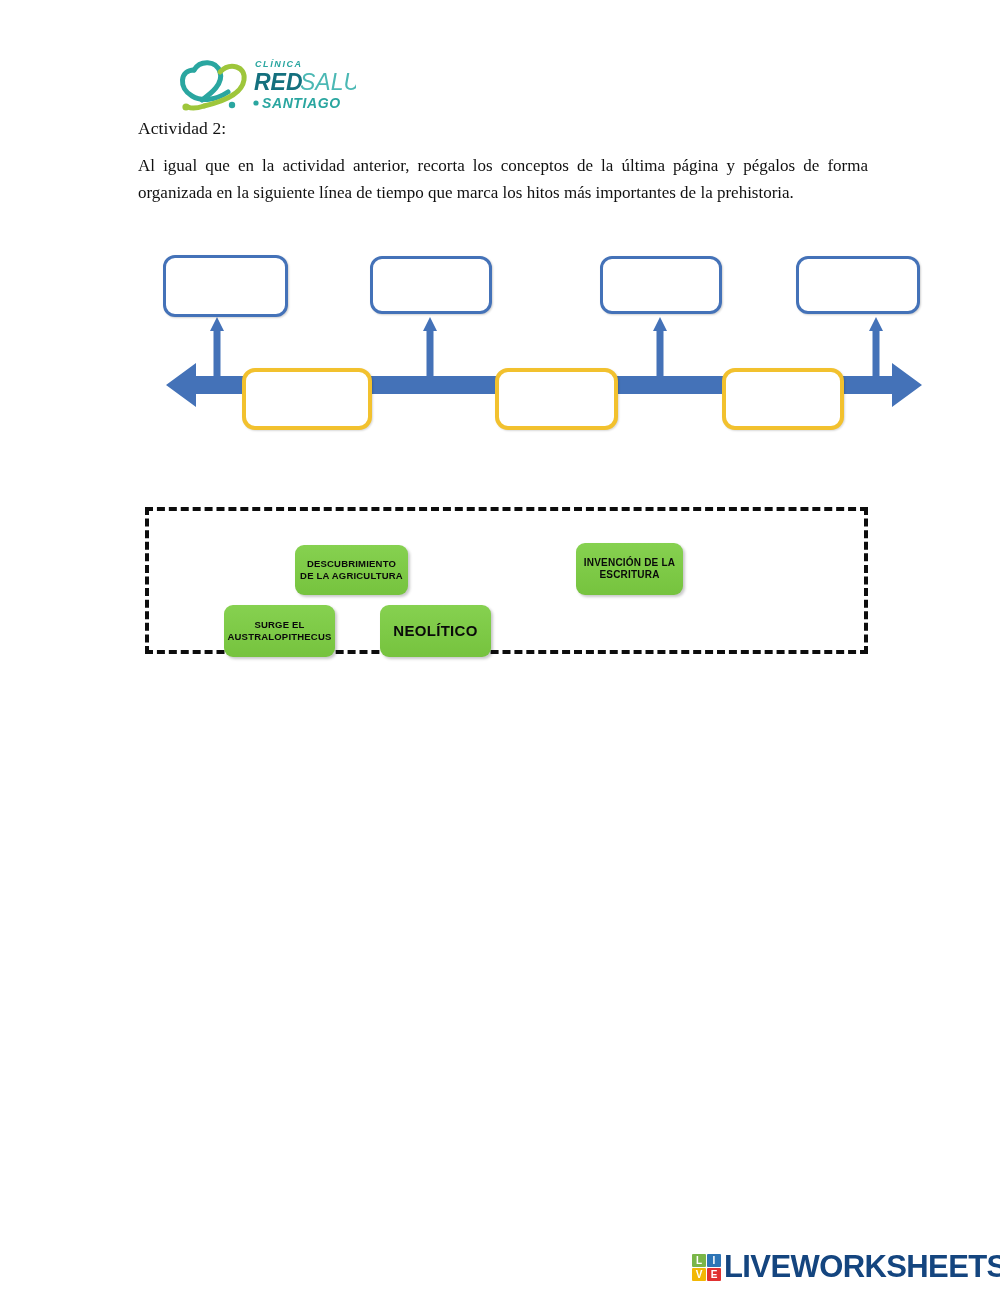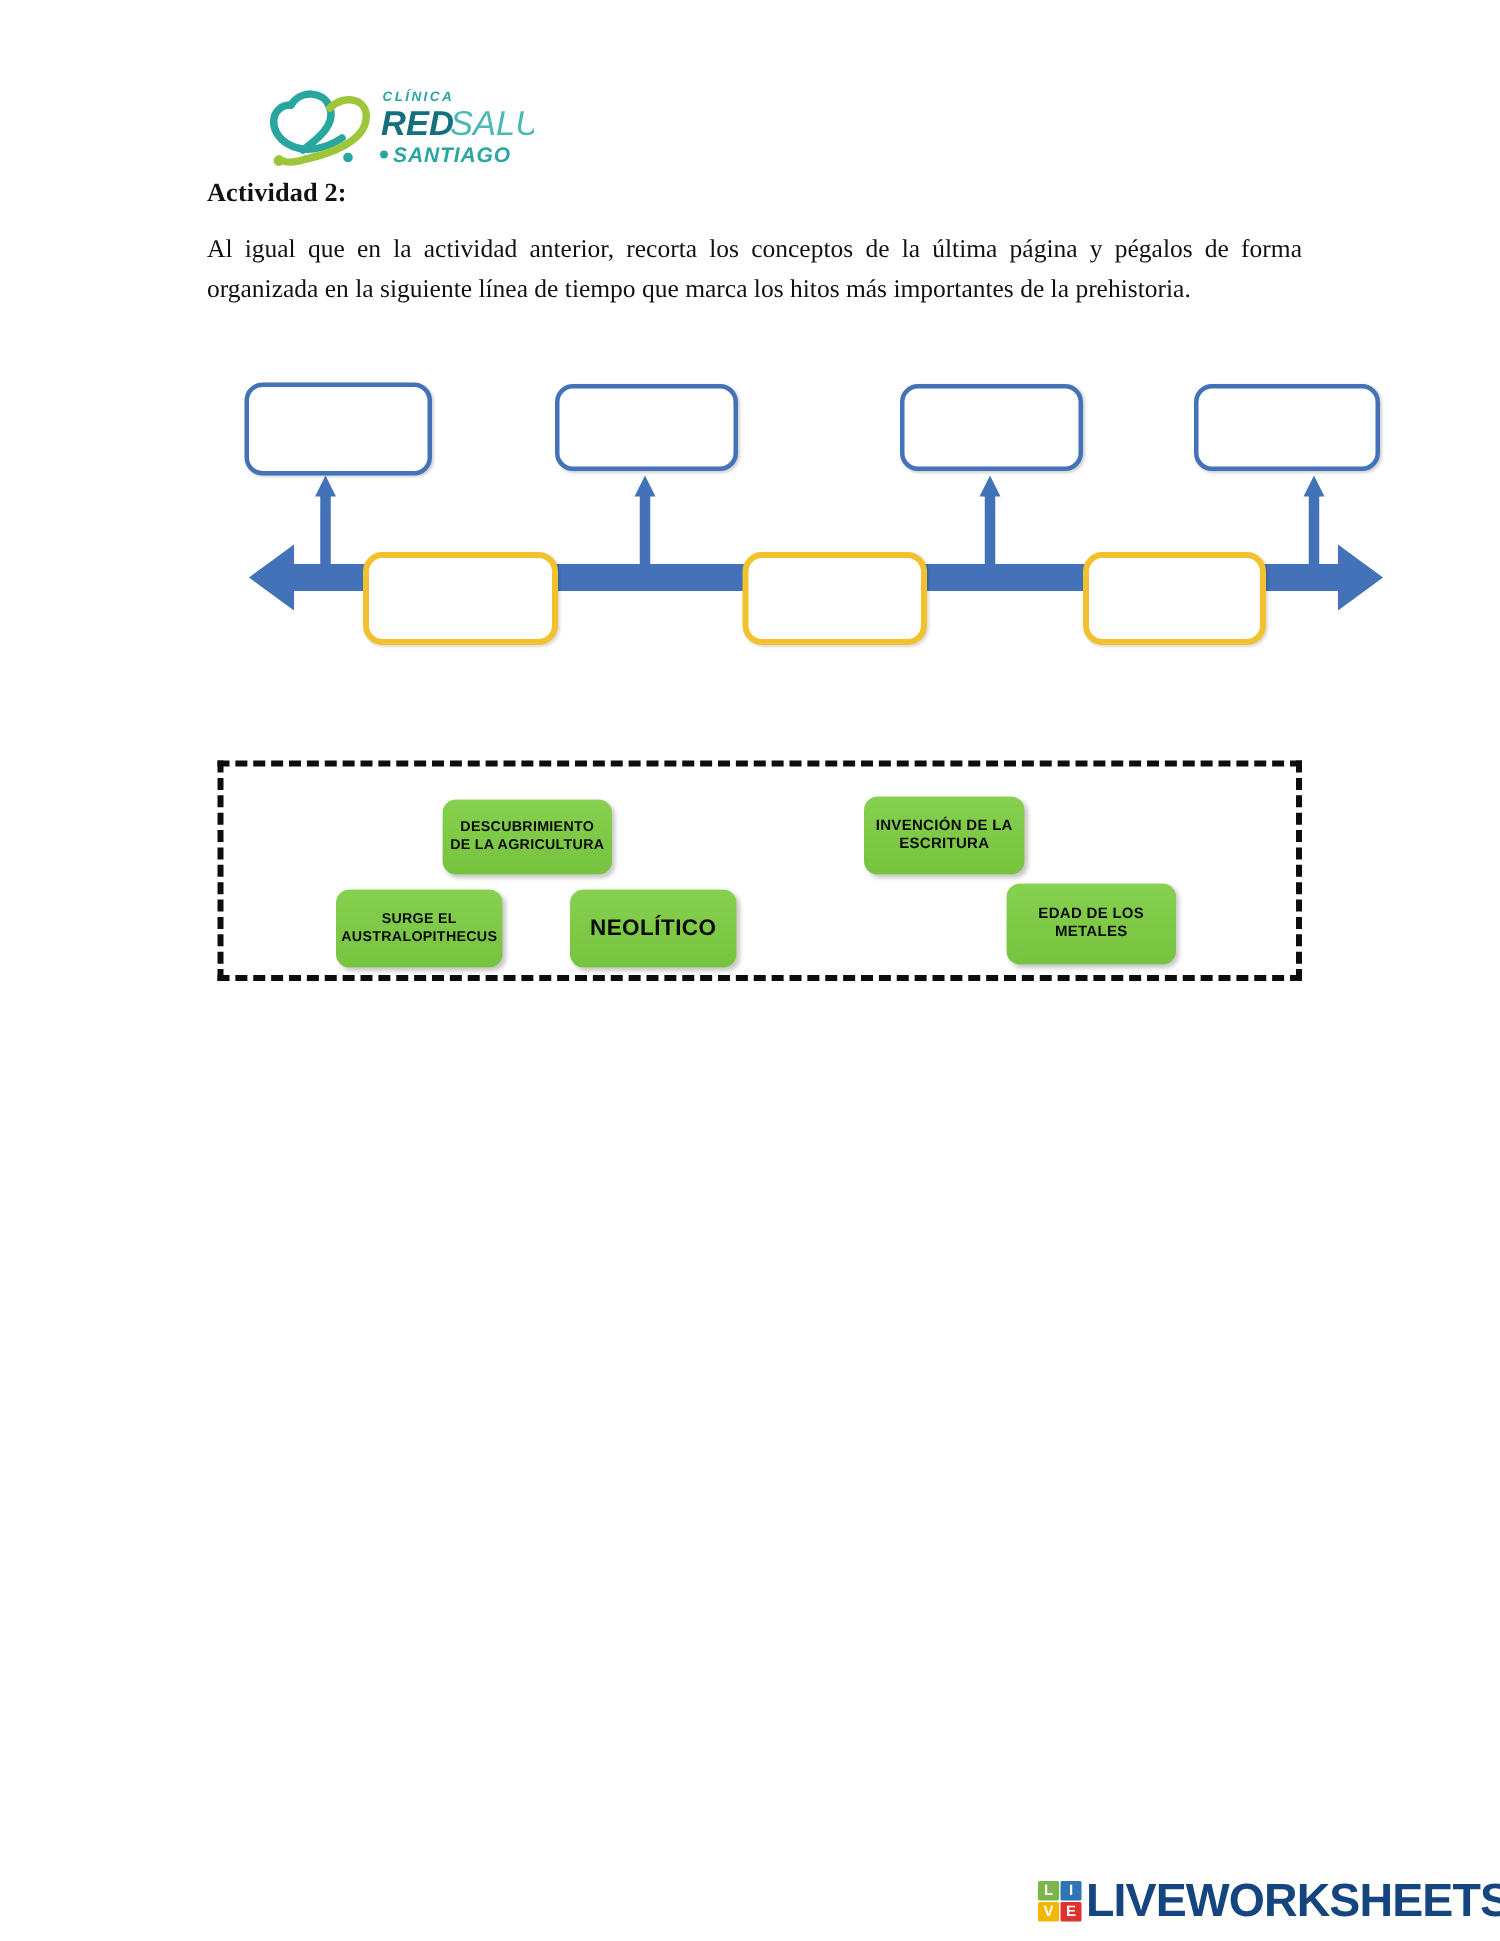--- a/index.html
+++ b/index.html
@@ -22,21 +22,21 @@
     left: 176px; top: 52px;
     width: 180px; height: 64px; font-style: italic;
   }
 
   
   #activity-title {
     position: absolute;
     left: 138px; top: 118px;
     width: 740px;
     font-family: "Liberation Serif", "DejaVu Serif", serif;
-    font-weight: bold;
+    font-weight: normal;
     font-size: 17.5px;
     letter-spacing: 0.1px;
   }
   #activity-paragraph {
     position: absolute;
     left: 138px; top: 152px;
     width: 730px;
     font-family: "Liberation Serif", "DejaVu Serif", serif;
     font-size: 17px;
     line-height: 27px;
@@ -82,20 +82,21 @@
     box-shadow: 2px 2px 3px rgba(0,0,0,0.22);
     display: flex;
     align-items: center;
     justify-content: center;
     text-align: center;
     color: #0a0a0a;
     font-family: "Liberation Sans", "DejaVu Sans", sans-serif;
     font-weight: bold;
     line-height: 1.22;
     padding: 0 5px;
+    margin-top: 12px;
   }
   .concept-card.small  { font-size: 9.5px; letter-spacing: 0.2px; }
   .concept-card.medium { font-size: 10px;  letter-spacing: 0.2px; }
   .concept-card.large  { font-size: 15px;  letter-spacing: 0.3px; }
 
   
   #footer-logo {
     position: absolute;
     left: 692px; top: 1247px;
     display: flex;
@@ -174,21 +175,20 @@
   <div class="period-box" style="left:92px;top:123px;width:130px;height:62px;"></div>
   <div class="period-box" style="left:345px;top:123px;width:123px;height:62px;"></div>
   <div class="period-box" style="left:572px;top:123px;width:122px;height:62px;"></div>
 </div>
 
 <div id="concept-tray">
   <div class="concept-card small" style="left:146px;top:22px;width:113px;height:50px;">DESCUBRIMIENTO DE LA AGRICULTURA</div>
   <div class="concept-card medium" style="left:427px;top:20px;width:107px;height:52px;">INVENCIÓN DE LA ESCRITURA</div>
   <div class="concept-card small" style="left:75px;top:82px;width:111px;height:52px;">SURGE EL AUSTRALOPITHECUS</div>
   <div class="concept-card large" style="left:231px;top:82px;width:111px;height:52px;">NEOLÍTICO</div>
-  <div class="concept-card medium" style="left:522px;top:78px;width:113px;height:54px;">EDAD DE LOS METALES</div>
 </div>
 
 <div id="footer-logo">
   <div id="lw-squares">
     <span style="background:#7ab648;">L</span>
     <span style="background:#2e75b6;">I</span>
     <span style="background:#f2b705;">V</span>
     <span style="background:#e03131;">E</span>
   </div>
   <div id="lw-wordmark">LIVEWORKSHEETS</div>

